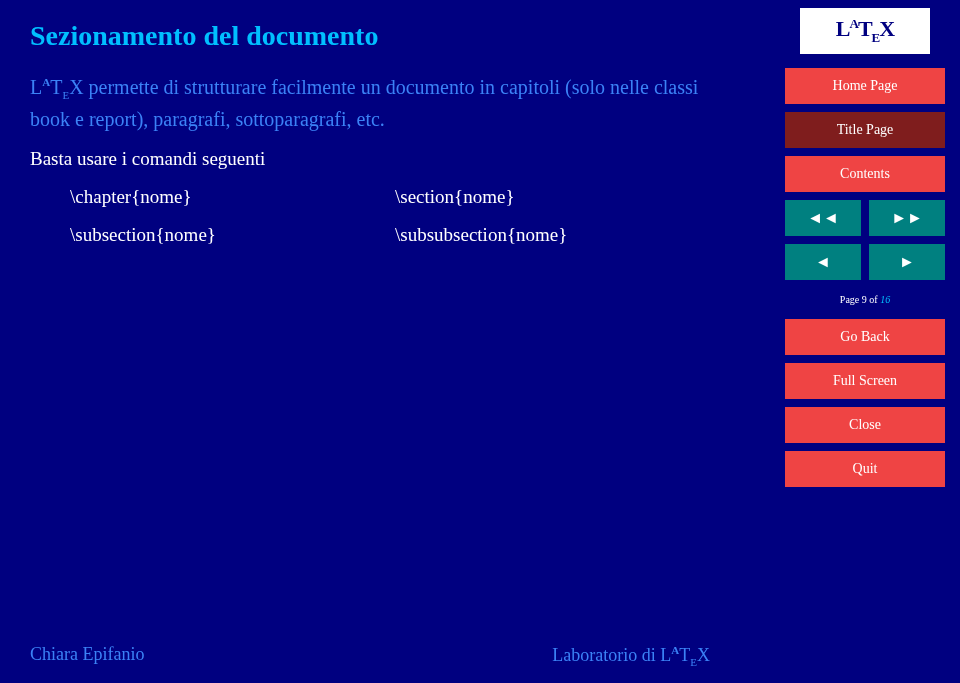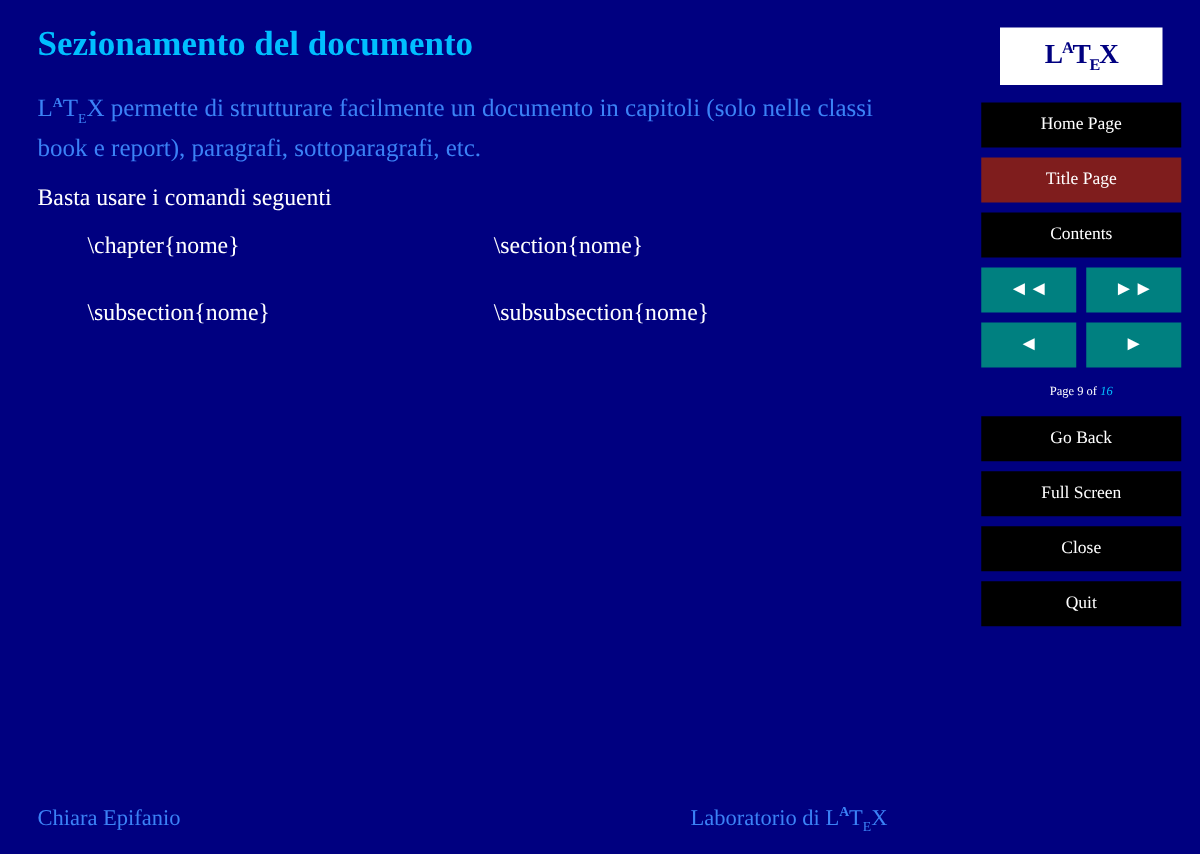--- a/index.html
+++ b/index.html
@@ -63,21 +63,21 @@
     .sidebar {
       position: absolute;
       right: 0;
       top: 0;
       width: 190px;
       height: 601px;
       background-color: #000080;
       display: flex;
       flex-direction: column;
       align-items: center;
-      padding: 22px 10px;
+      padding: 8px 10px;
       gap: 8px;
     }
 
     .latex-logo {
       background-color: white;
       padding: 8px 14px;
       margin-bottom: 6px;
       display: flex;
       align-items: center;
       justify-content: center;
@@ -86,21 +86,21 @@
 
     .latex-logo-text {
       font-size: 22px;
       font-weight: bold;
       color: #000080;
       font-family: 'Times New Roman', Times, serif;
       letter-spacing: -1px;
     }
 
     .sidebar-btn {
-      background-color: #000000;
+      background-color: #ef4444;
       color: white;
       border: none;
       width: 160px;
       height: 36px;
       cursor: pointer;
       font-size: 14px;
       font-family: 'Times New Roman', Times, serif;
       display: flex;
       align-items: center;
       justify-content: center;
@@ -154,21 +154,21 @@
 
 <div class="main-content">
   <h1 class="page-title">Sezionamento del documento</h1>
 
   <p class="body-text">
     L<span class="latex-sup">A</span>T<span class="latex-sub">E</span>X permette di strutturare facilmente un documento in capitoli (solo nelle classi book e report), paragrafi, sottoparagrafi, etc.
   </p>
 
   <div class="code-block">
     <p>Basta usare i comandi seguenti</p>
-    <div style="display: grid; grid-template-columns: 1fr 1fr; margin-top: 4px; margin-left: 40px; gap: 20px 10px;">
+    <div style="display: grid; grid-template-columns: 1fr 1fr; margin-top: 4px; margin-left: 40px; gap: 4px 10px;">
       <span>\chapter{nome}</span>
       <span>\section{nome}</span>
       <span>\subsection{nome}</span>
       <span>\subsubsection{nome}</span>
     </div>
   </div>
 </div>
 
 <div class="footer">
   <span>Chiara Epifanio</span>

